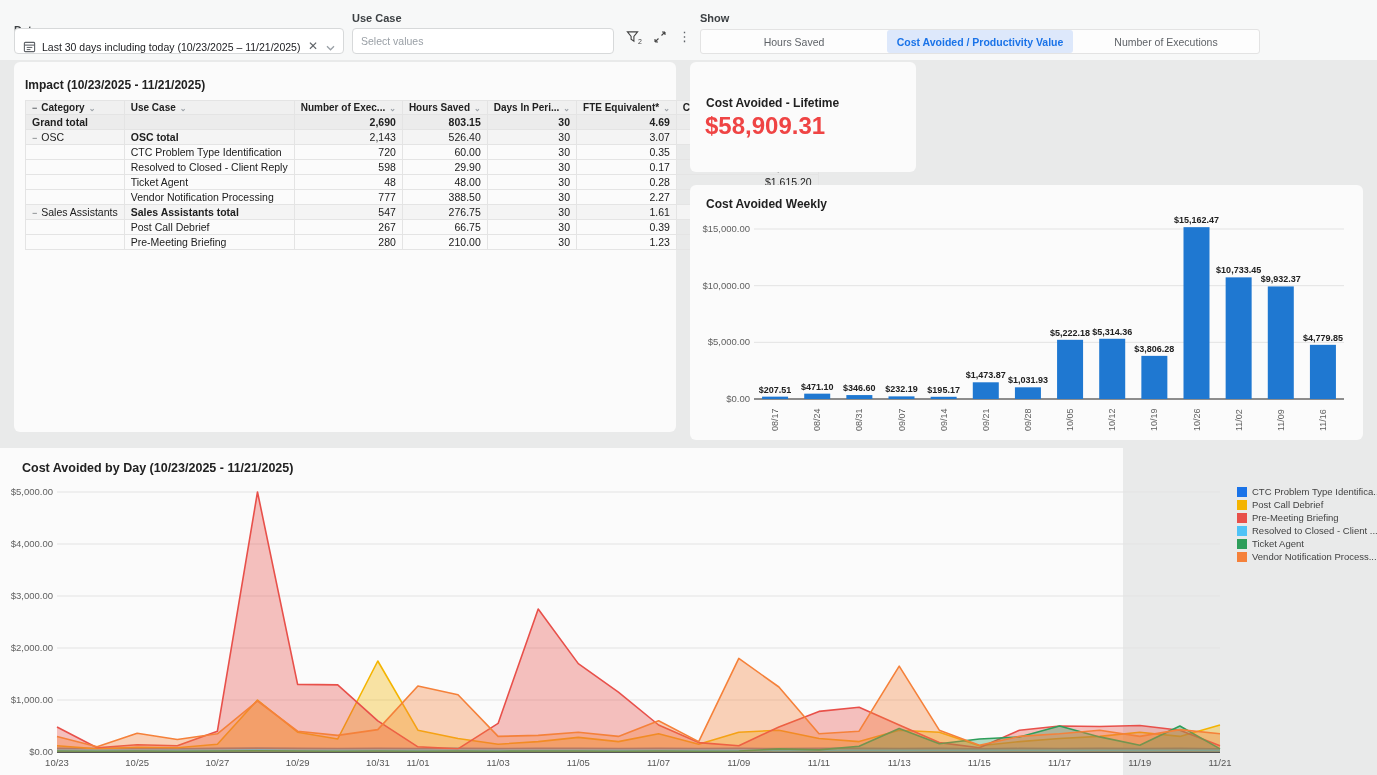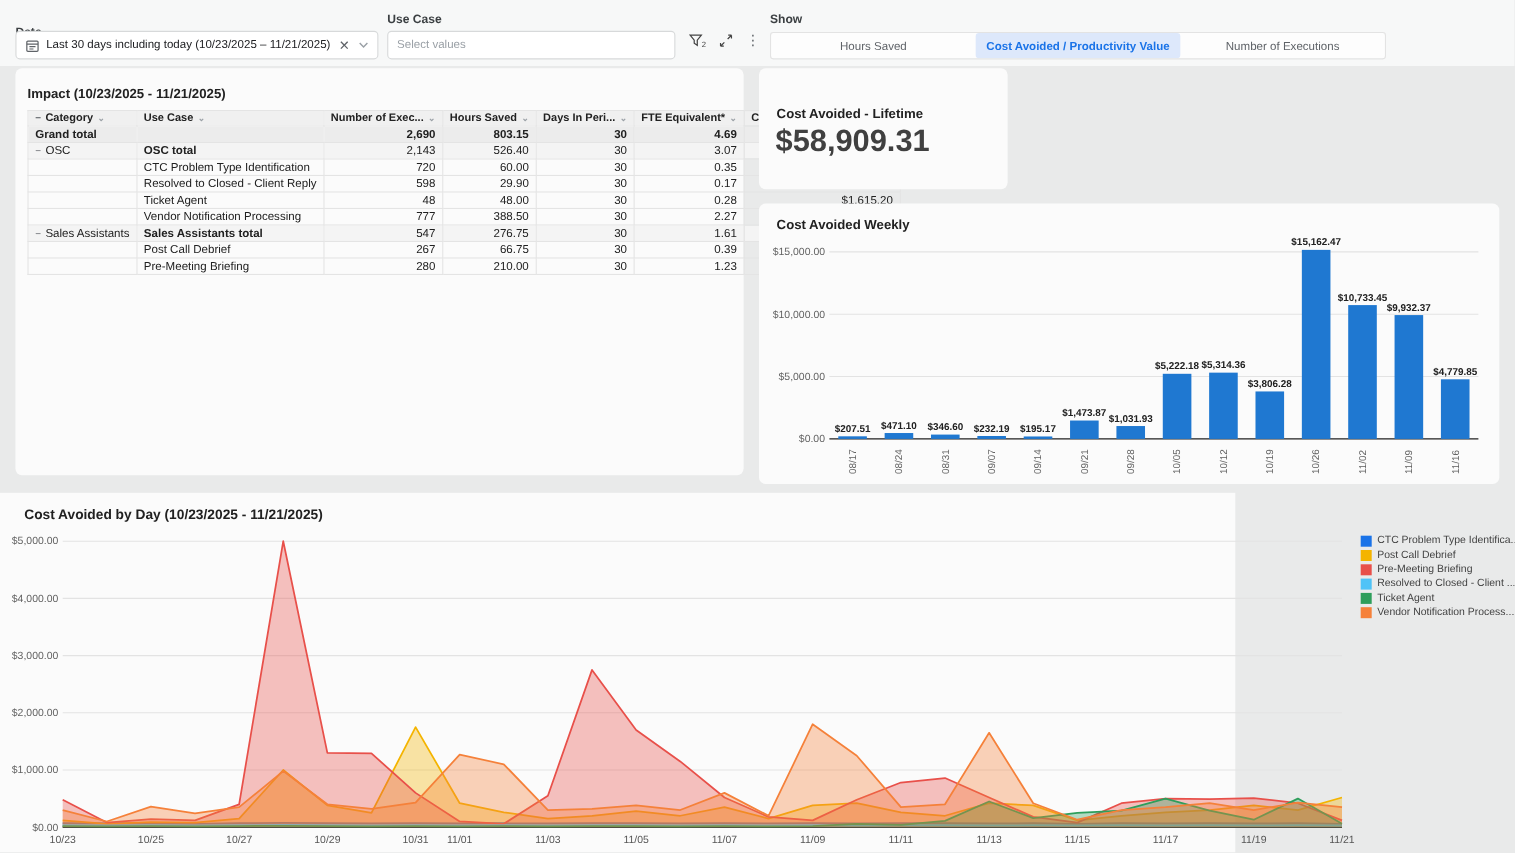--- a/index.html
+++ b/index.html
@@ -7,21 +7,21 @@
   body { font-family:"Liberation Sans", sans-serif; background:#e9eaea; position:relative; color:#212121; }
 
   
   .filterbar { position:absolute; left:0; top:0; width:1377px; height:60px; background:#f7f8f8; }
   .f-label { position:absolute; font-size:11px; font-weight:bold; color:#3c4043; }
   .date-label { left:14px; top:24px; }
   .usecase-label { left:352px; top:12px; }
   .show-label { left:700px; top:12px; }
 
   .date-field { position:absolute; left:14px; top:28px; width:330px; height:26px; background:#fff;
-    border:1px solid #d7d9da; border-radius:4px; display:flex; align-items:center; padding:0 8px; gap:6px; }
+    border:1px solid #d7d9da; border-radius:4px; display:flex; align-items:flex-end; padding:0 8px; gap:6px; }
   .date-field .txt { font-size:10.5px; color:#202124; flex:1; white-space:nowrap; overflow:hidden; }
   .mini-icon { display:flex; align-items:center; color:#5f6368; }
   .clear-x { font-size:12px; color:#5f6368; cursor:pointer; padding:0 2px; }
   .chev { font-size:9px; color:#9aa0a6; }
 
   .usecase-field { position:absolute; left:352px; top:28px; width:262px; height:26px; background:#fff;
     border:1px solid #d7d9da; border-radius:4px; display:flex; align-items:center; padding:0 8px; }
   .usecase-field input { border:none; outline:none; width:100%; font-size:10.5px; color:#202124;
     font-family:"Liberation Sans", sans-serif; background:transparent; }
   .usecase-field input::placeholder { color:#9aa0a6; }
@@ -54,21 +54,21 @@
   table.impact tr.total td { background:#f4f4f4; }
   table.impact tr.total td.uc { font-weight:bold; }
   .minusbox { display:inline-block; font-size:9px; color:#5f6368; margin-right:4px; }
   .sortchev { font-size:8px; color:#9aa0a6; margin-left:4px; }
   .tbl-footer { position:absolute; left:10px; right:10px; bottom:10px; height:22px; background:#e7e7e7;
     border-radius:2px; display:flex; align-items:center; padding:0 12px; font-size:10.5px; color:#757575; }
 
   
   .lifetime-card { left:690px; top:62px; width:226px; height:110px; }
   .lifetime-title { position:absolute; left:16px; top:34px; font-size:12px; font-weight:bold; }
-  .lifetime-value { position:absolute; left:15px; top:50px; font-size:28px; font-weight:bold; color:#404040; }
+  .lifetime-value { position:absolute; left:15px; top:50px; font-size:24px; font-weight:bold; color:#ef4444; }
 
   
   .weekly-card { left:690px; top:185px; width:673px; height:255px; }
   .weekly-title { position:absolute; left:16px; top:12px; }
   .weekly-svg { position:absolute; left:6px; top:28px; }
 
   
   .daily-card { left:0; top:448px; width:1123px; height:327px; border-radius:0; }
   .daily-title { position:absolute; left:22px; top:13px; font-size:12.5px; }
   .daily-svg { position:absolute; left:0; top:30px; }

